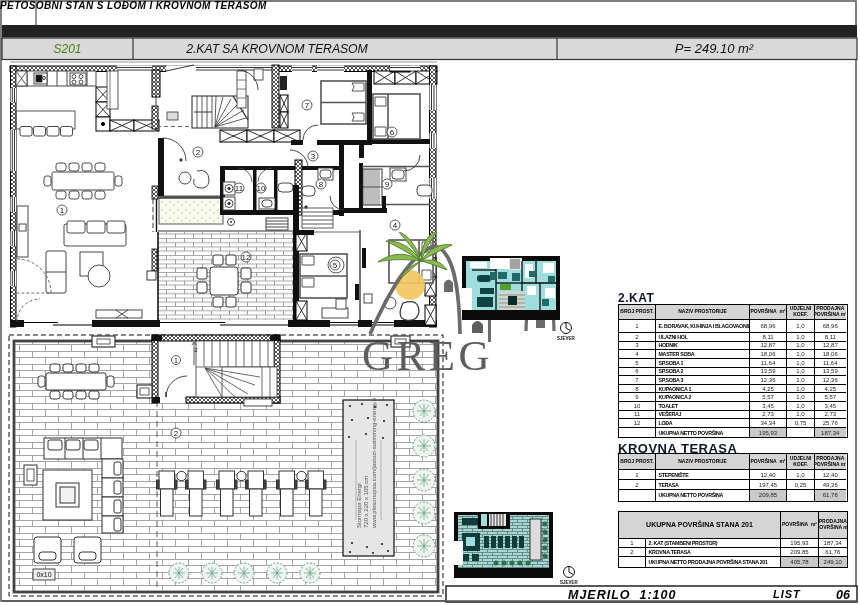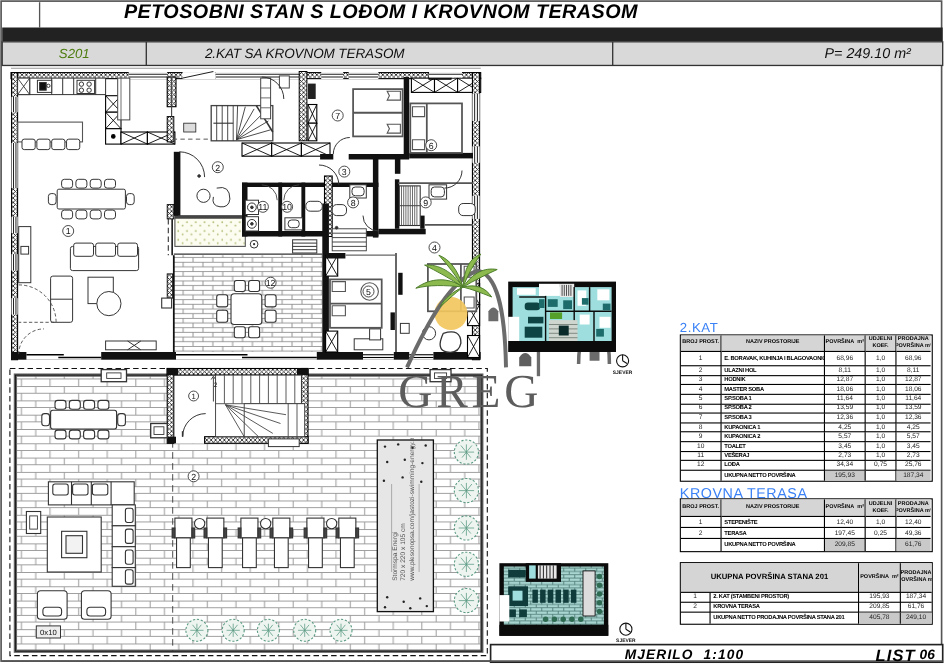--- a/index.html
+++ b/index.html
@@ -8,21 +8,21 @@
   .abs{position:absolute;}
   svg{display:block;}
   .t{position:absolute;display:grid;border:1.2px solid #000;background:#fff;box-sizing:border-box;}
   .t>div{border-right:1px solid #000;border-bottom:1px solid #000;display:flex;align-items:center;overflow:hidden;box-sizing:border-box;white-space:nowrap;}
   .t>div.last{border-right:none;}
   .t>div.bot{border-bottom:none;}
   .hd{background:#d5d5d5;font-weight:bold;justify-content:center;text-align:center;line-height:1.15;}
   .nm{font-weight:bold;padding-left:2.5px;font-size:5.3px;letter-spacing:-0.3px;}
   .num{justify-content:center;font-size:6px;color:#222;}
   .gy{background:#c9c9c9;}
-  .ttl{position:absolute;font-weight:normal;letter-spacing:0.5px;color:#3b82f6;}
+  .ttl{position:absolute;font-weight:bold;letter-spacing:0.5px;color:#0f172a;}
 </style>
 </head>
 <body>
 
 <svg class="abs" style="left:0;top:0" width="860" height="605" viewBox="0 0 860 605">
 <defs>
 
   <pattern id="hatch" width="4" height="4" patternUnits="userSpaceOnUse">
     <rect width="4" height="4" fill="#fff"></rect>
     <path d="M0,0 L4,4 M4,0 L0,4" stroke="#1d1d1d" stroke-width="0.75"></path>
@@ -851,25 +851,25 @@
   <rect x="454" y="568" width="99" height="10" fill="#0b0b0b"></rect>
 </g>
 
 <g id="compass2">
   <circle cx="569" cy="572" r="5.5" fill="#fff" stroke="#111" stroke-width="1"></circle>
   <path d="M569,572 L569,566.5 M569,572 L573,574.5" stroke="#111" stroke-width="1" fill="none"></path>
   <text x="569" y="584" font-size="4.5" font-weight="bold" text-anchor="middle" fill="#111" font-family="Liberation Sans">SJEVER</text>
 </g>
 </svg>
 
-<div class="abs" style="left:0;top:3;width:580px;text-align:right;font-size:18px;font-weight:bold;font-style:italic;letter-spacing:0.4px;">PETOSOBNI STAN S LOĐOM I KROVNOM TERASOM</div>
+<div class="abs" style="left:0;top:3;width:580px;text-align:left;font-size:10px;font-weight:bold;font-style:italic;letter-spacing:0.4px;">PETOSOBNI STAN S LOĐOM I KROVNOM TERASOM</div>
 
 <div class="abs" style="left:2px;top:42px;width:131px;text-align:center;font-size:12px;font-style:italic;color:#4d7c0f;">S201</div>
 <div class="abs" style="left:133px;top:42px;width:260px;text-align:center;font-size:12.3px;font-style:italic;color:#111;letter-spacing:-0.1px;margin-left:14px;">2.KAT SA KROVNOM TERASOM</div>
-<div class="abs" style="left:600px;top:41px;width:228px;text-align:right;font-size:13px;font-style:italic;color:#111;">P= 249.10 m²</div>
+<div class="abs" style="left:600px;top:41px;width:228px;text-align:center;font-size:13px;font-style:italic;color:#111;">P= 249.10 m²</div>
 
 <div class="ttl" style="left:618px;top:291px;font-size:12px;">2.KAT</div>
 
 <div class="t" style="left:618px;top:304px;width:229.5px;grid-template-columns:37px 94px 37px 28px 30.5px;grid-template-rows:15px 13px repeat(11,8.64px) 9.4px;">
   <div class="hd" style="font-size:5px;">BROJ PROST.</div>
   <div class="hd" style="font-size:5px;">NAZIV PROSTORIJE</div>
   <div class="hd" style="font-size:5px;">POVRŠINA&nbsp; m²</div>
   <div class="hd" style="font-size:5px;">UDJELNI<br>KOEF.</div>
   <div class="hd last" style="font-size:5px;">PRODAJNA<br>POVRŠINA m²</div>
   <div class="num">1</div>
@@ -976,14 +976,14 @@
     <div class="nm">KROVNA TERASA</div>
     <div class="num">209,85</div>
     <div class="num last">61,76</div>
   <div class="num bot"></div>
     <div class="nm bot">UKUPNA NETTO PRODAJNA POVRŠINA STANA 201</div>
     <div class="num gy bot">405,78</div>
     <div class="num gy bot last">249,10</div>
 </div>
 
 <div class="abs" style="left:568px;top:588px;width:180px;text-align:left;font-weight:bold;font-style:italic;font-size:12.5px;letter-spacing:1px;">MJERILO&nbsp; 1:100</div>
-<div class="abs" style="left:796px;top:588px;width:60px;font-weight:bold;font-style:italic;font-size:15px;letter-spacing:1px;">LIST</div>
+<div class="abs" style="left:773px;top:588px;width:60px;font-weight:bold;font-style:italic;font-size:11px;letter-spacing:1px;">LIST</div>
 <div class="abs" style="left:836px;top:588px;width:30px;font-weight:bold;font-style:italic;font-size:12.5px;">06</div>
 
 </body></html>

